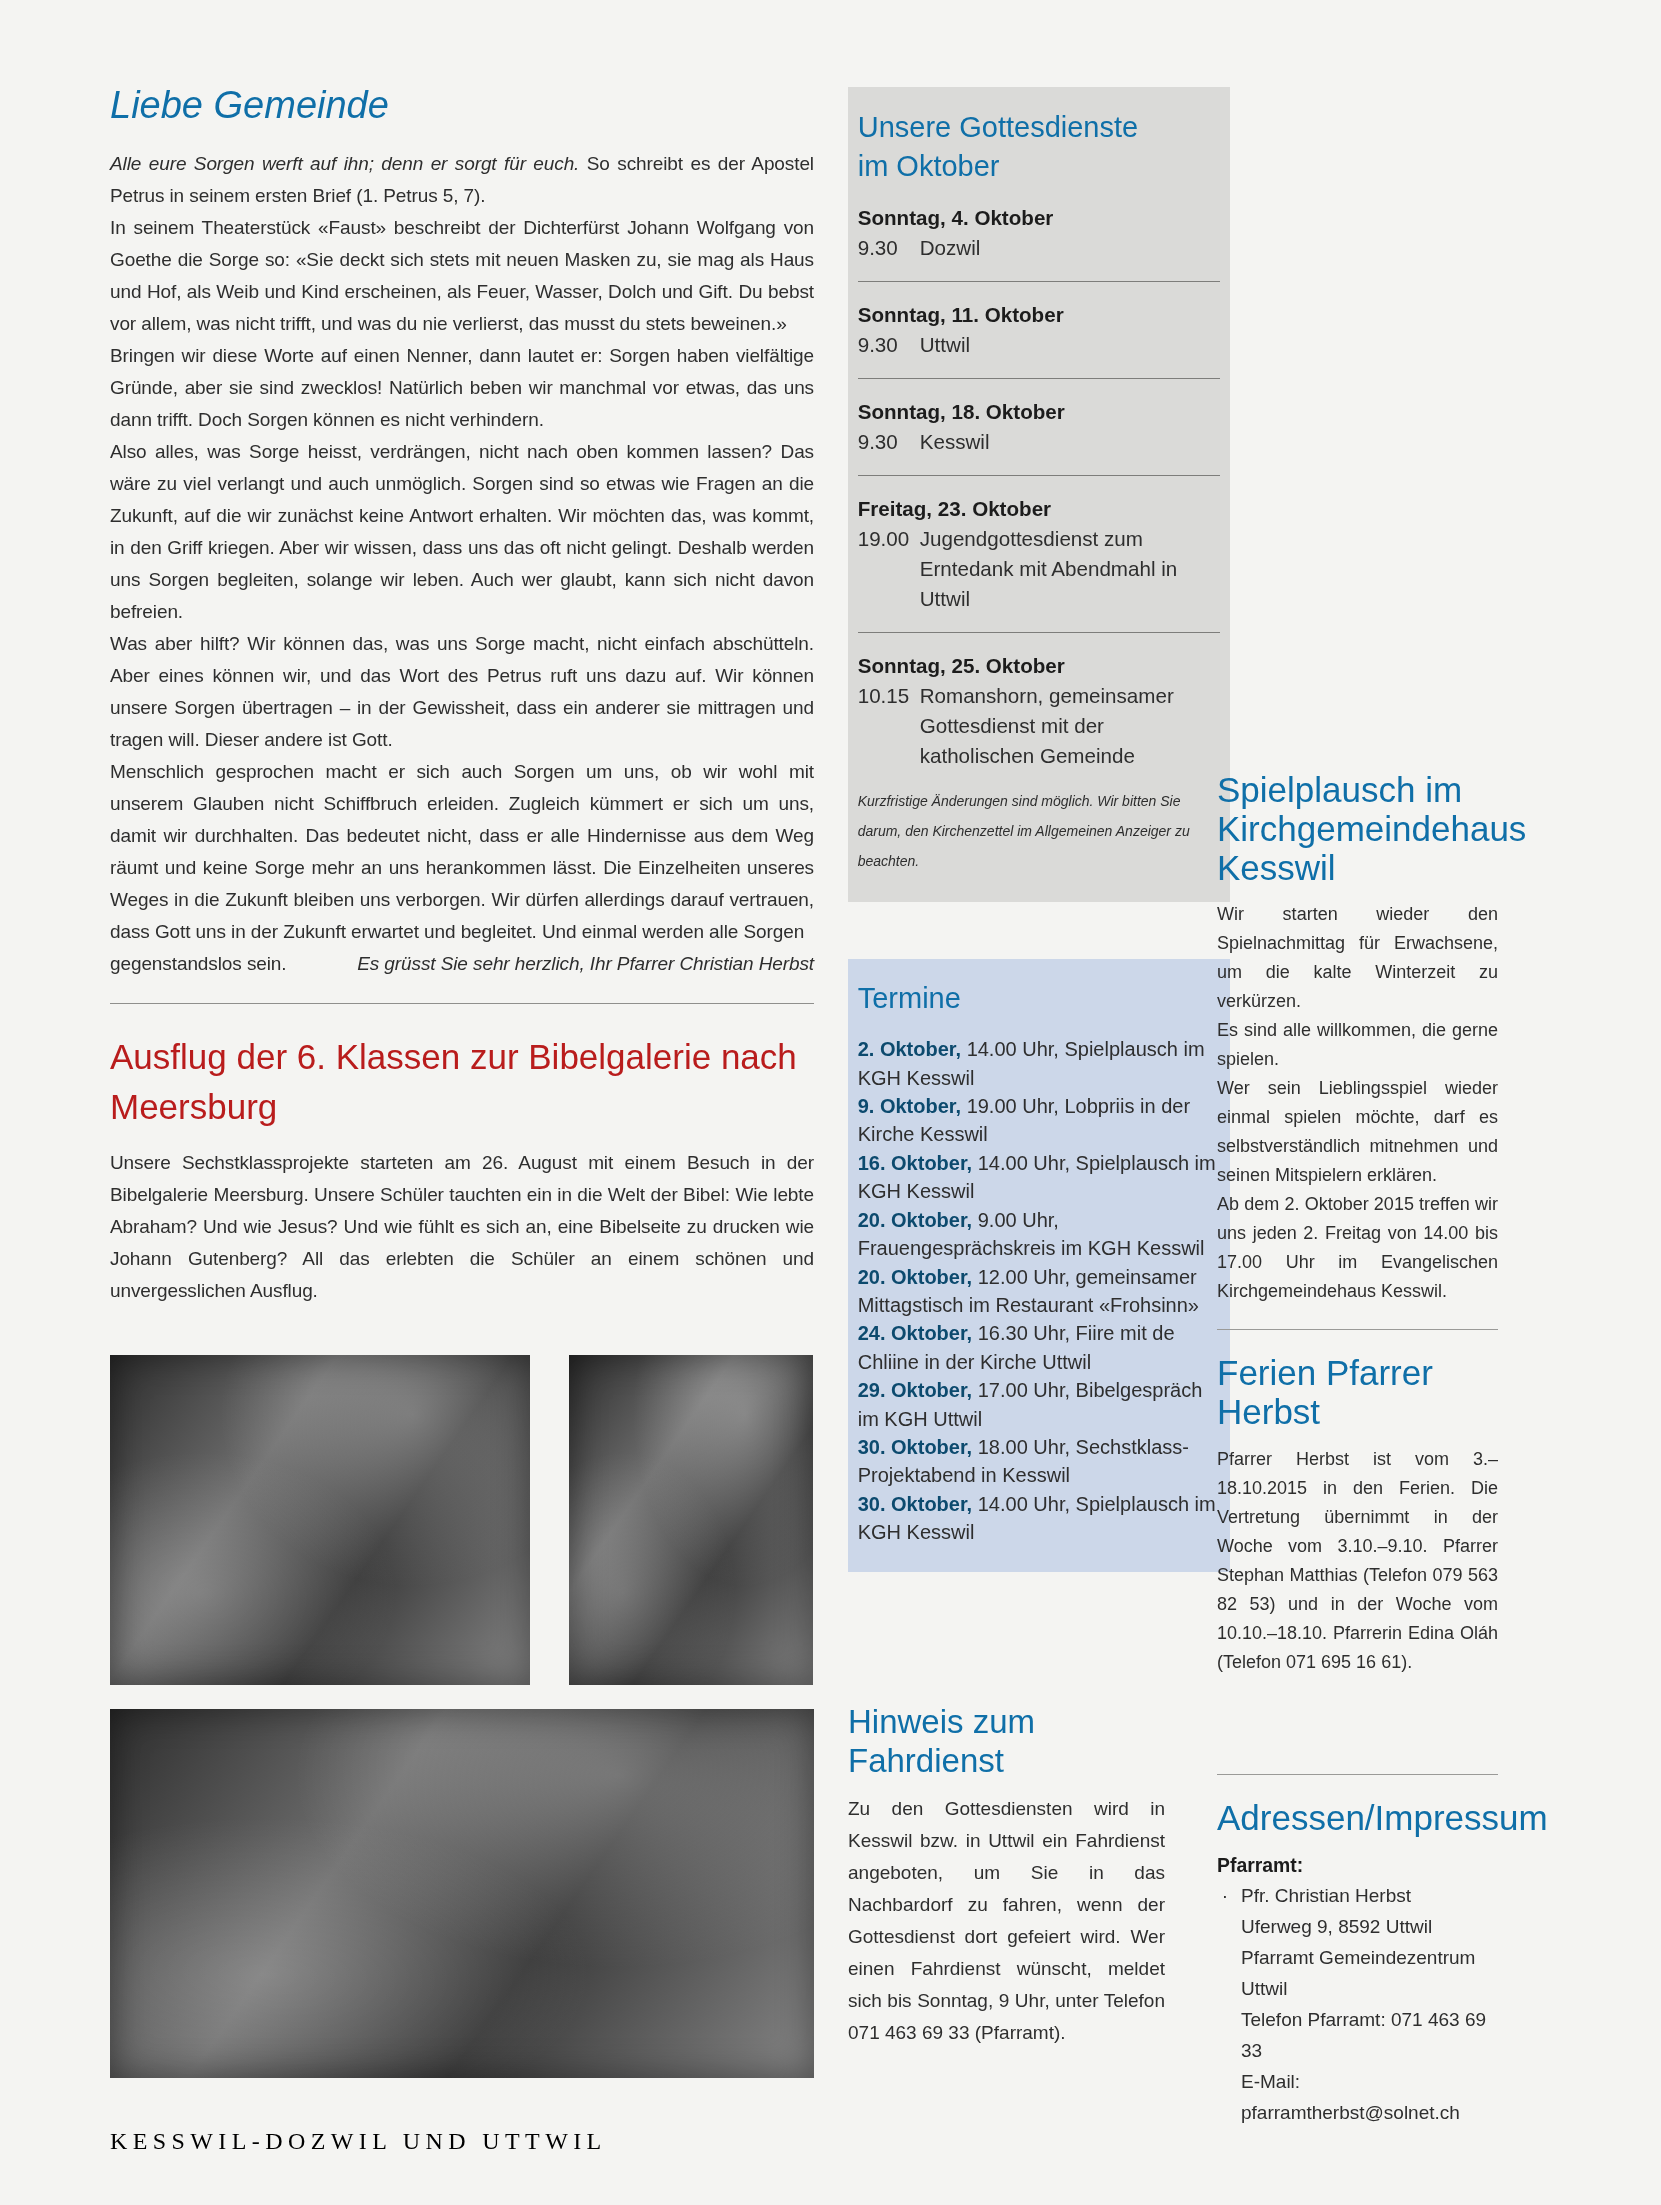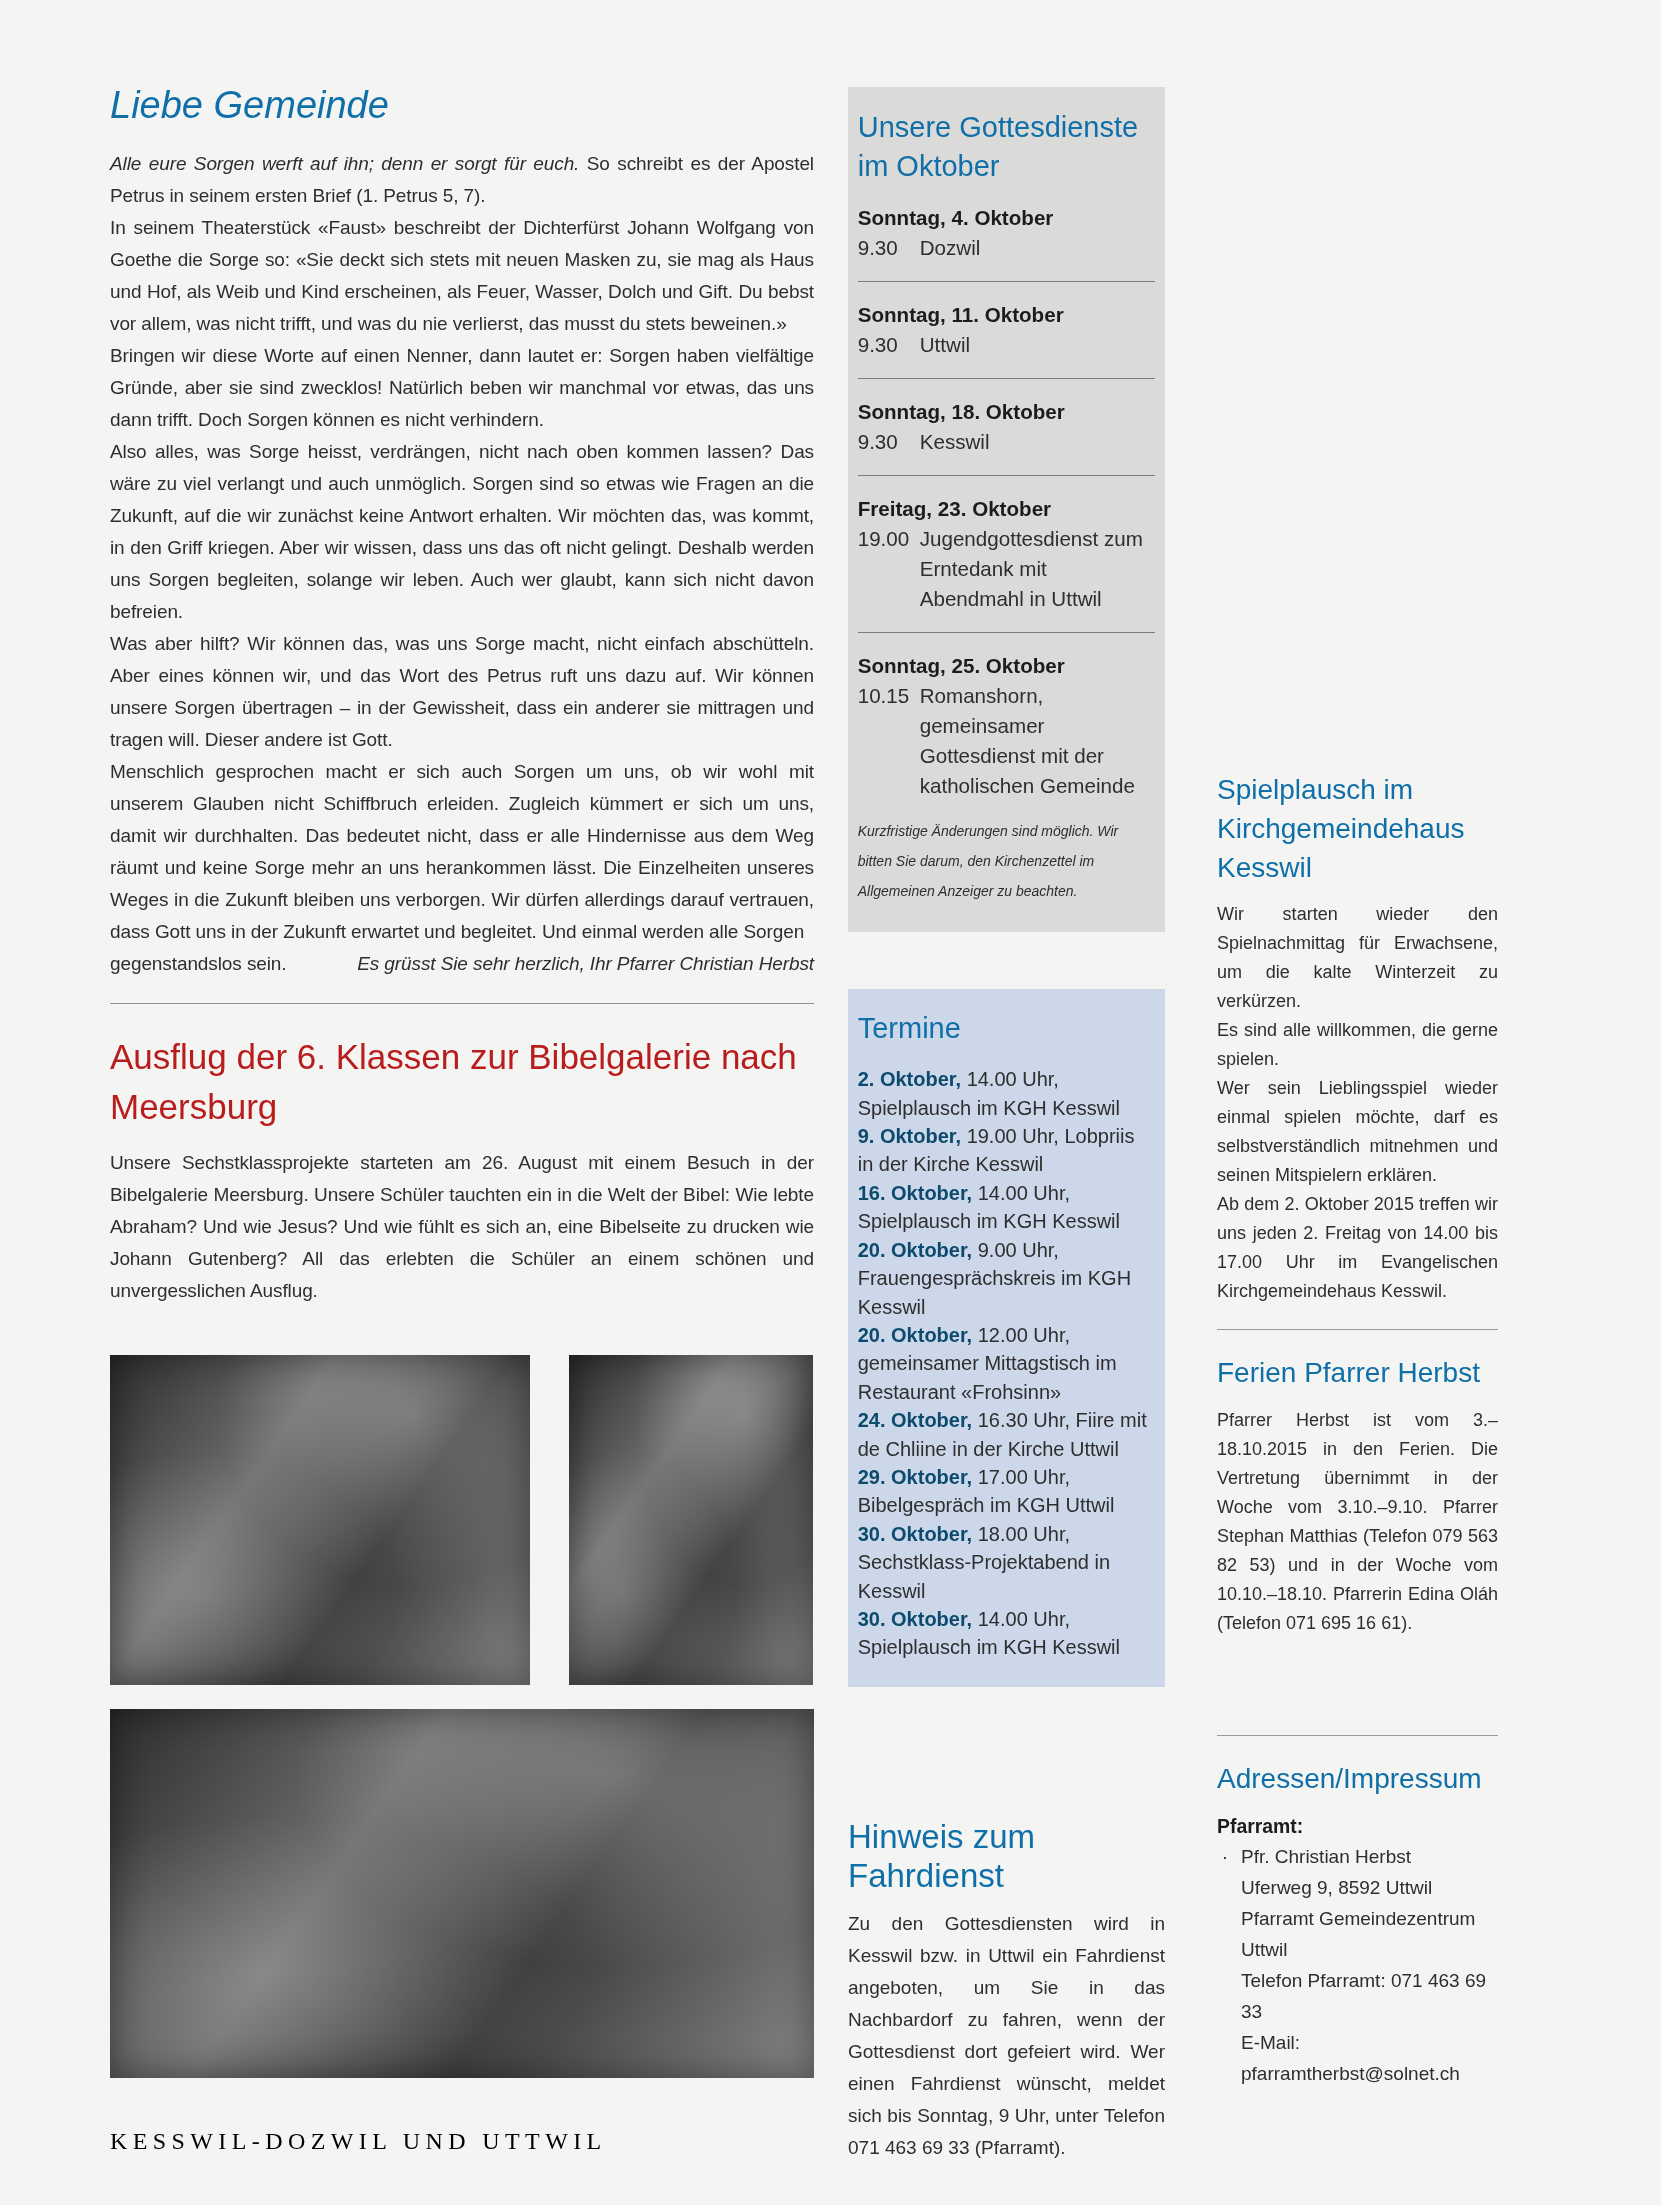--- a/index.html
+++ b/index.html
@@ -39,37 +39,37 @@
   .photo-2 { width:244px; height:330px; }
   .photo-wide { width:704px; height:369px; margin-top:24px; }
   .footer {
     margin-top:50px;
     font-family:"Liberation Serif", serif;
     font-size:24px; letter-spacing:5.4px; color:#000000;
   }
 
   
   .col-mid { position:absolute; left:848px; top:87px; width:317px; }
-  .box { box-sizing:border-box; width:317px; padding:20.6px 9.7px 25.4px 9.7px; }
+  .box { box-sizing:border-box; width:382px; padding:20.6px 9.7px 25.4px 9.7px; }
   .box-gray { background:#dadad8; }
   .box-blue { background:#ccd7e9; margin-top:57px; }
   .h-box { font-size:29px; line-height:39px; font-weight:400; color:#0f6fa8; margin:0 0 17px 0; }
   .service-day { font-weight:700; font-size:20.6px; line-height:30px; color:#1c1c1c; }
   .service-row { display:grid; grid-template-columns:62px 1fr; font-size:20.6px; line-height:30px; }
   .svc-rule { border:none; border-top:1.2px solid #7d7d7b; margin:18px 0; }
   .gd-note { font-style:italic; font-size:14px; line-height:30px; margin-top:15.7px; }
   .event { font-size:20px; line-height:28.4px; margin:0; }
   .event strong { font-weight:700; color:#0c4a6e; }
   .mid-section { margin-top:130px; }
   .h-mid { font-size:33px; line-height:39px; font-weight:400; color:#0f6fa8; margin:0 0 13.3px 0; }
   .mid-body { font-size:19px; line-height:32px; text-align:justify; margin:0; }
 
   
   .col-right { position:absolute; left:1217px; top:770px; width:281px; }
-  .h-right { font-size:28px; line-height:39px; font-weight:400; color:#0f6fa8; margin:0 0 13.3px 0; }
+  .h-right { font-size:35px; line-height:39px; font-weight:400; color:#0f6fa8; margin:0 0 13.3px 0; }
   .col-right p.body { font-size:18px; line-height:29px; text-align:justify; margin:0; }
   .rule-right { border:none; border-top:1.2px solid #9a9a98; margin:23px 0; }
   .rule-right.big-gap { margin-top:97px; }
   .addr-label { font-weight:700; font-size:19.4px; line-height:30px; color:#1c1c1c; margin:0; }
   .addr-line { position:relative; font-size:19px; line-height:31px; padding-left:24px; margin:0; }
   .addr-line .bullet { position:absolute; left:4.8px; top:0; }
 </style>
 </head>
 <body>
 

